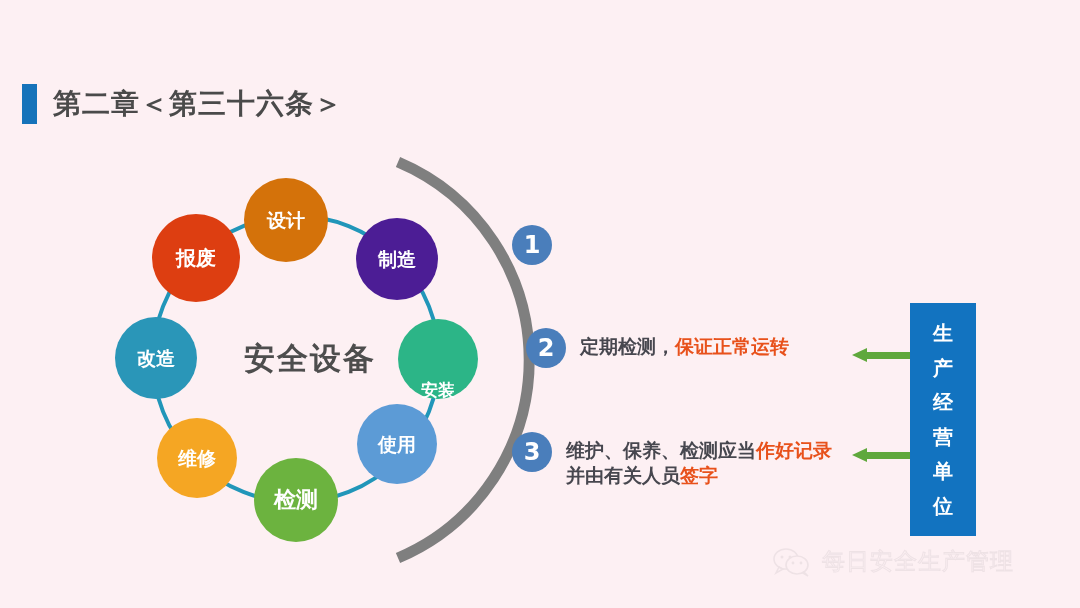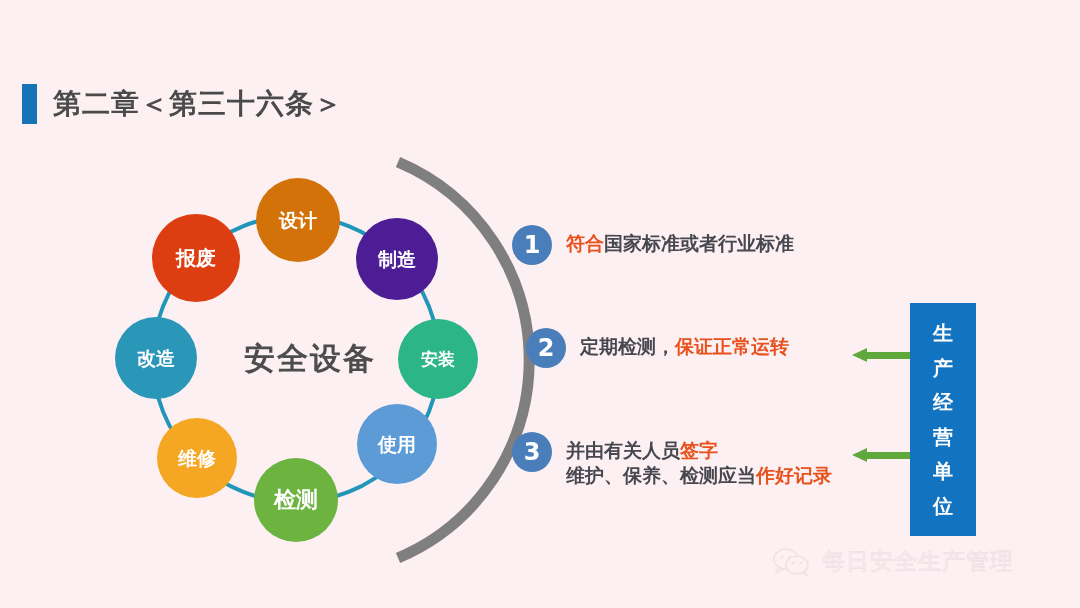--- a/index.html
+++ b/index.html
@@ -197,27 +197,27 @@
     <div class="title-bar"></div>
     <div class="title-text">第二章＜第三十六条＞</div>
   </div>
 
   <div class="cycle">
     <svg class="links" viewBox="0 0 400 400">
       <circle id="ring" cx="186" cy="199" r="143" fill="none" stroke="#2196b9" stroke-width="4"></circle>
     </svg>
     <div class="center-label">安全设备</div>
     <div id="node-host">
-        <div class="node" style="width: 84px; height: 84px; left: 146px; top: 18px; background: rgb(212, 114, 10); font-size: 19px;">
+        <div class="node" style="width: 84px; height: 84px; left: 134px; top: 18px; background: rgb(212, 114, 10); font-size: 19px;">
           <span>设计</span>
         </div>
         <div class="node" style="width: 82px; height: 82px; left: 246px; top: 58px; background: #4c1d95; font-size: 19px;">
           <span>制造</span>
         </div>
-        <div class="node" style="width: 80px; height: 80px; left: 288px; top: 159px; background: rgb(44, 181, 135); font-size: 17px;">
+        <div class="node" style="width: 80px; height: 80px; left: 288px; top: 159px; background: rgb(44, 181, 135); font-size: 17px; align-items: flex-end;">
           <span>安装</span>
         </div>
         <div class="node" style="width: 80px; height: 80px; left: 247px; top: 244px; background: rgb(92, 155, 214); font-size: 19px;">
           <span>使用</span>
         </div>
         <div class="node" style="width: 84px; height: 84px; left: 144px; top: 298px; background: rgb(108, 179, 63); font-size: 22px;">
           <span>检测</span>
         </div>
         <div class="node" style="width: 80px; height: 80px; left: 47px; top: 258px; background: rgb(245, 166, 35); font-size: 19px; justify-content: center;">
           <span>维修</span>
@@ -231,35 +231,32 @@
       </div>
   </div>
 
   <svg class="arc" viewBox="0 0 170 420">
     <path id="arcpath" d="M 28 12 A 215 215 0 0 1 28 408" fill="none" stroke="#7f7f7f" stroke-width="11" stroke-linecap="butt"></path>
   </svg>
 
   <div class="list">
     <div class="list-item" style="top:0px;left:0px;">
       <div class="num-badge" style="background: rgb(74, 126, 187);">1</div>
-      <div class="item-text" id="req-0">
-          <div><span class="hl" style="color: rgb(232, 81, 27);">符合</span><span>国家标准或者行业标准</span></div>
-        </div>
     </div>
     <div class="list-item" style="top:103px;left:14px;">
       <div class="num-badge" style="background: rgb(74, 126, 187);">2</div>
       <div class="item-text" id="req-1">
           <div><span>定期检测，</span><span class="hl" style="color: rgb(232, 81, 27);">保证正常运转</span></div>
         </div>
     </div>
     <div class="list-item" style="top:207px;left:0px;">
       <div class="num-badge" style="background: rgb(74, 126, 187);">3</div>
       <div class="item-text" id="req-2">
+          <div><span>维护、保养、检测应当</span><span class="hl" style="color: rgb(232, 81, 27);">作好记录</span></div>
           <div><span>并由有关人员</span><span class="hl" style="color: rgb(232, 81, 27);">签字</span></div>
-          <div><span>维护、保养、检测应当</span><span class="hl" style="color: rgb(232, 81, 27);">作好记录</span></div>
         </div>
     </div>
   </div>
 
   <div class="arrow" style="left:852px;top:348px;width:58px;">
     <div class="head" style="border-right-color: rgb(95, 168, 60);"></div>
     <div class="shaft" style="width: 45px; background: rgb(95, 168, 60);"></div>
   </div>
   <div class="arrow" style="left:852px;top:448px;width:58px;">
     <div class="head" style="border-right-color: rgb(95, 168, 60);"></div>

